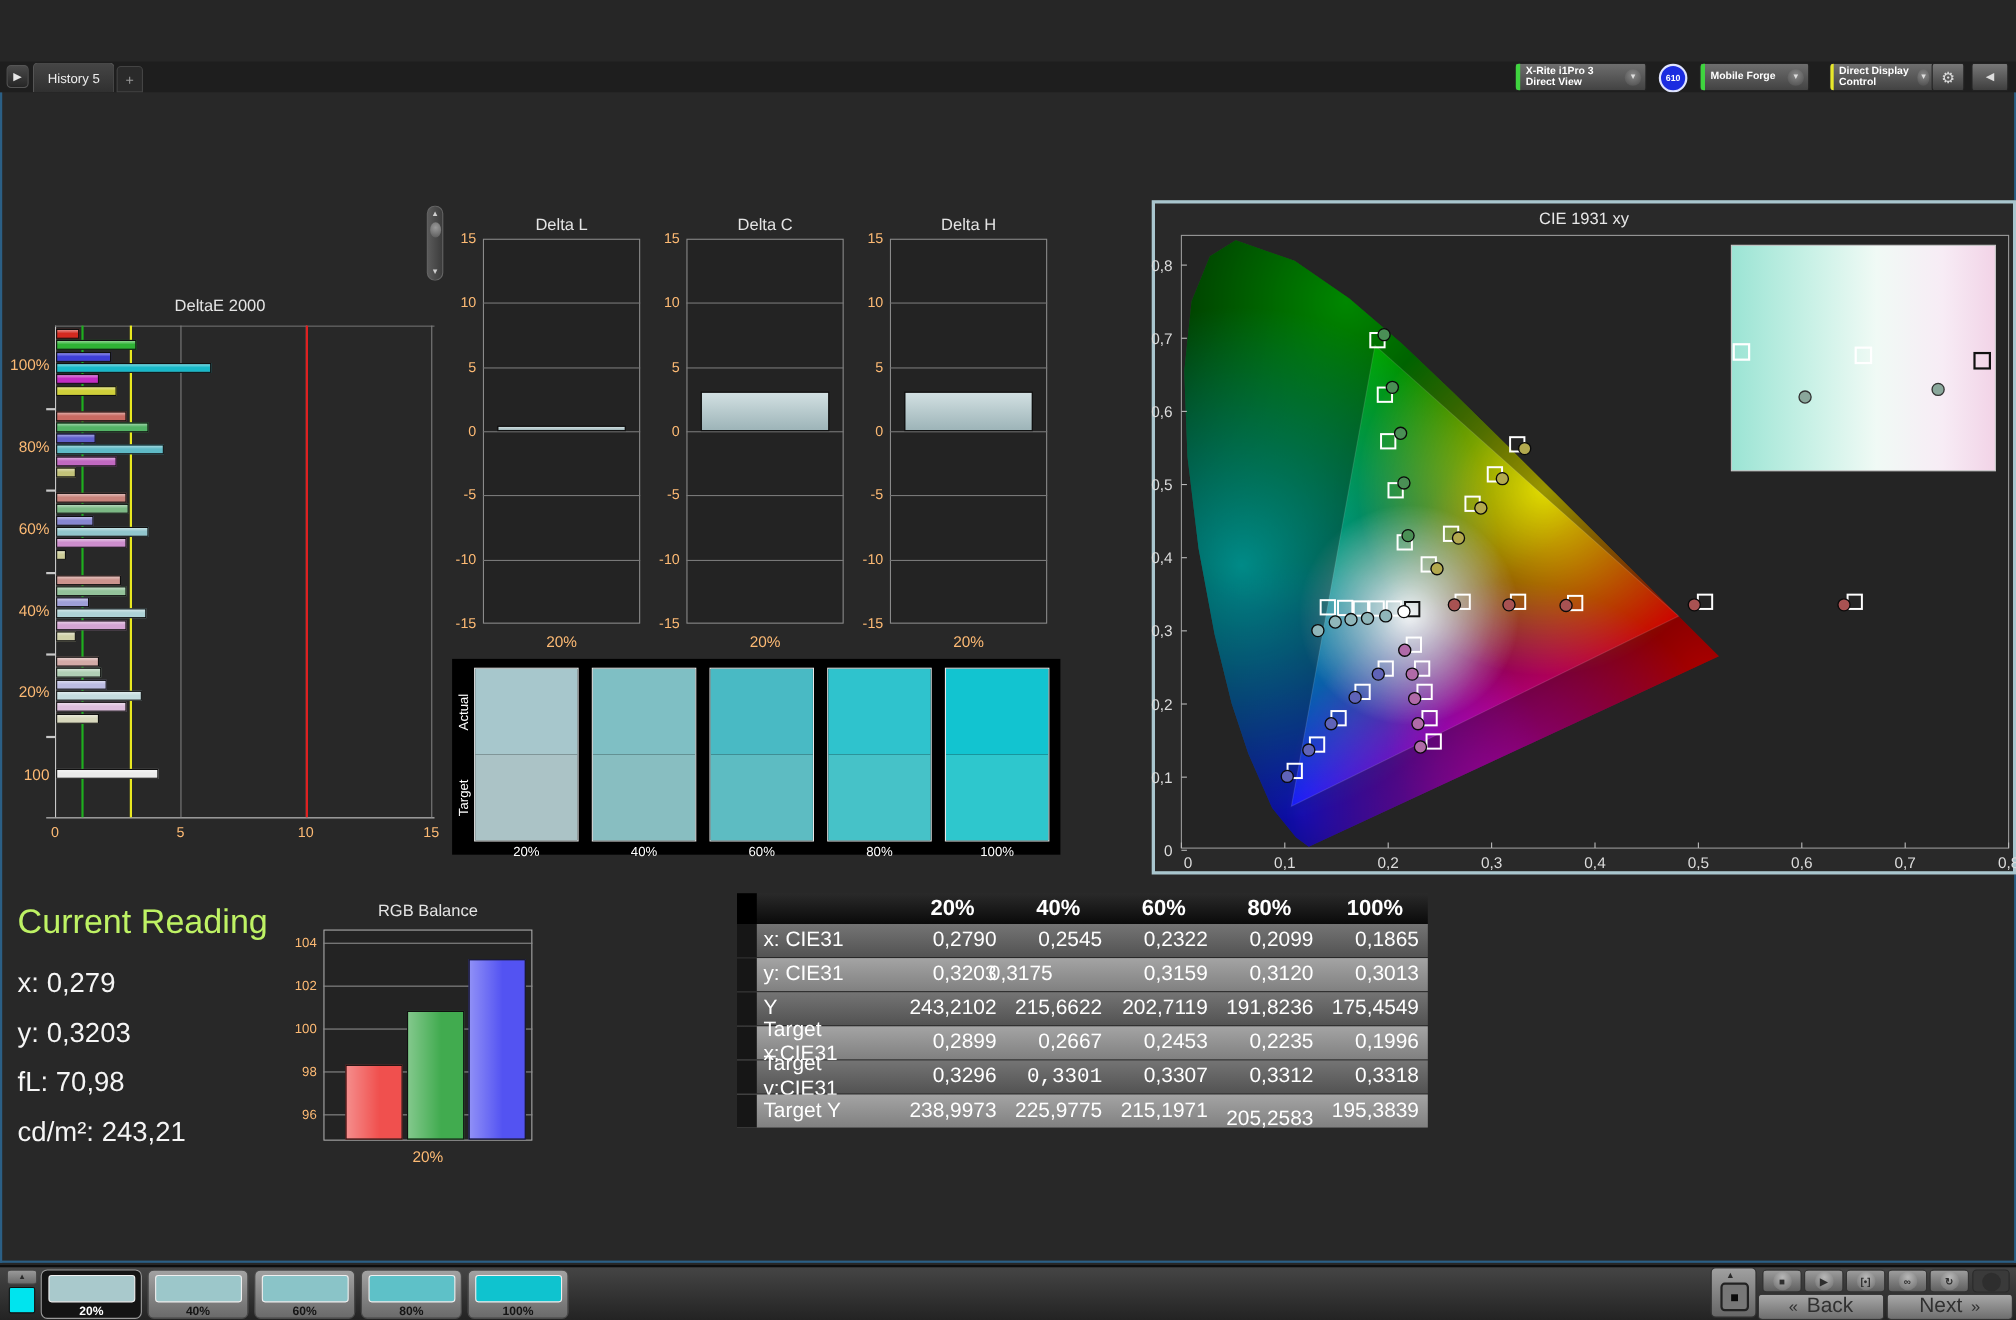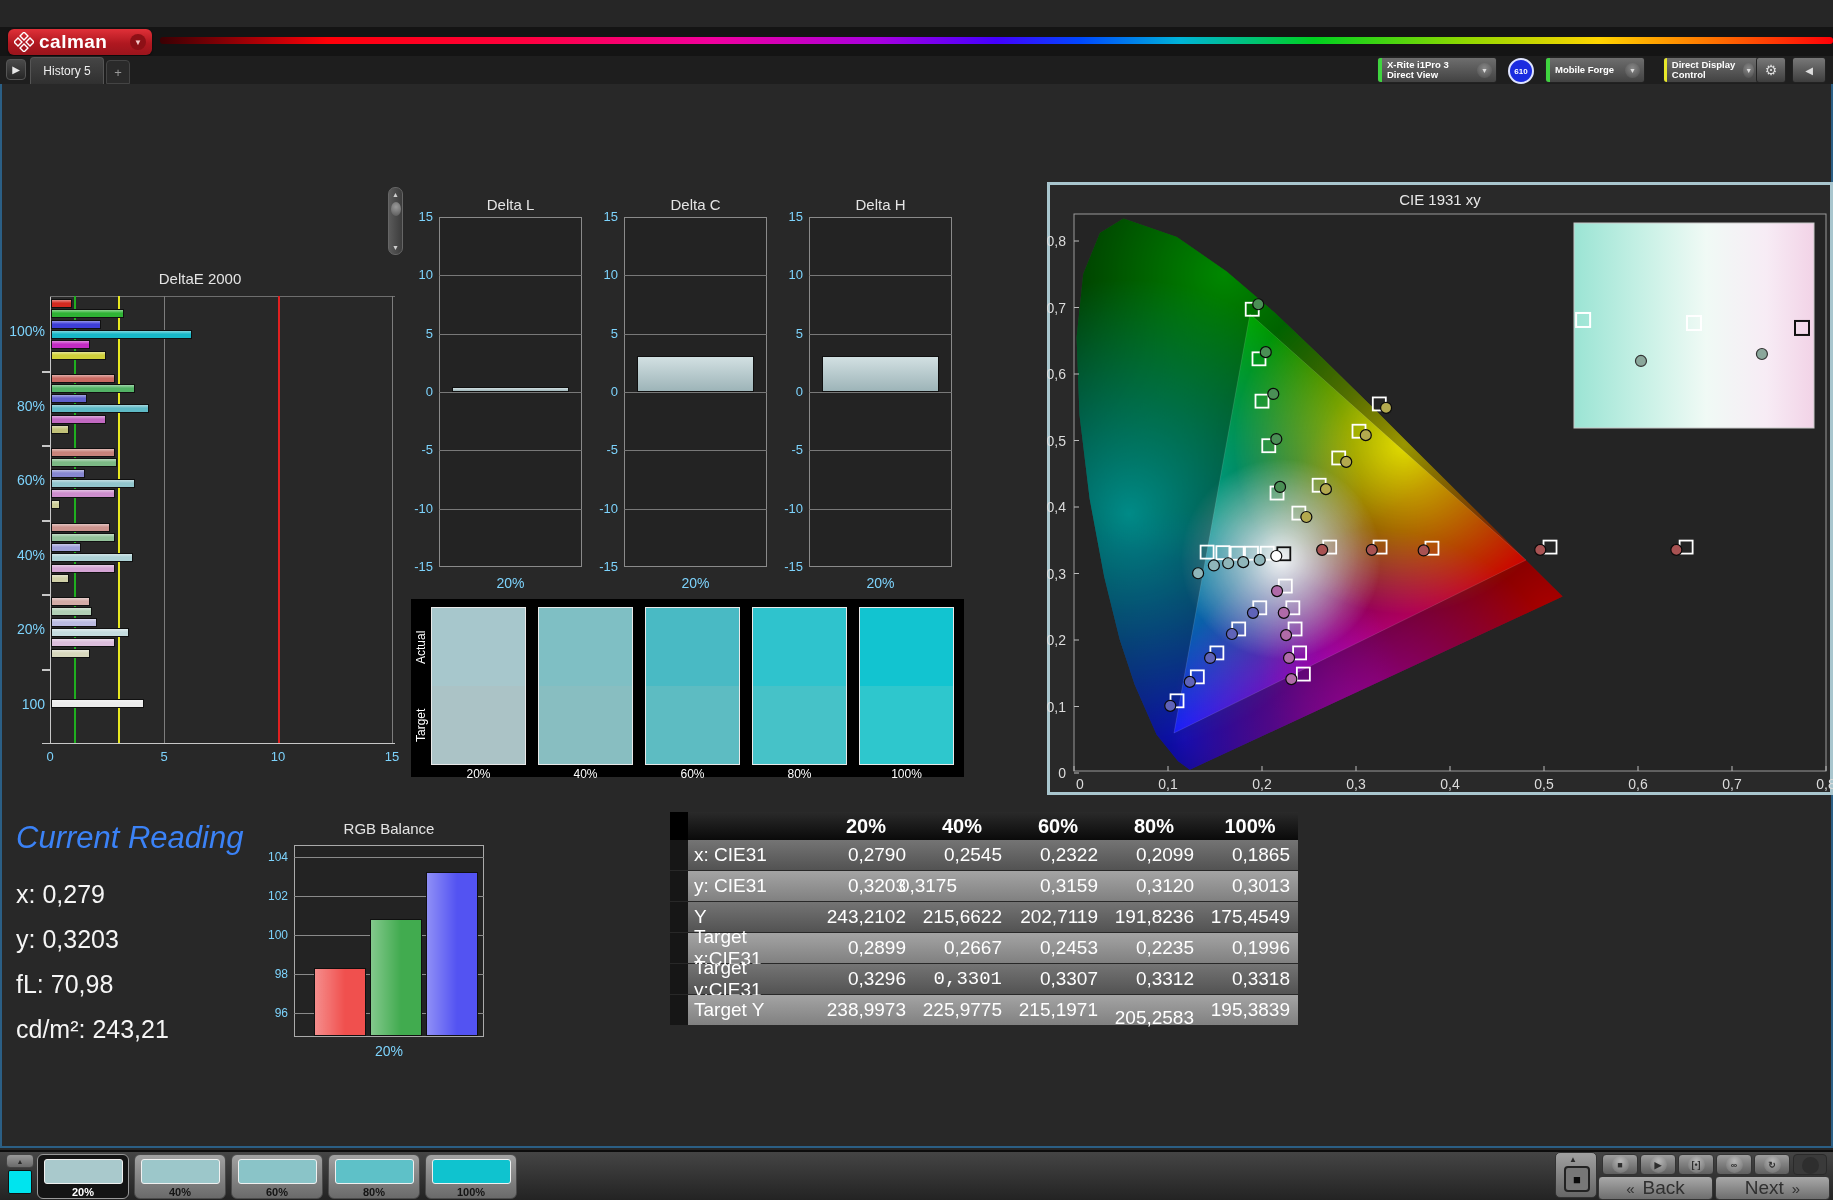--- a/index.html
+++ b/index.html
@@ -55,21 +55,21 @@
 
   
   .workspace{position:absolute;left:0;top:84px;width:1833px;height:1064px;background:#282828;
              border:2px solid #2b5f85;border-top:none;}
   .page-title{position:absolute;left:24px;top:72px;font-size:46px;font-weight:300;color:#fafafa;letter-spacing:1px;}
 
   .chart-title{position:absolute;color:#e4e4e4;font-size:15px;text-align:center;}
   .gridv{position:absolute;width:1px;background:#7d7d7d;}
   .gridh{position:absolute;height:1px;background:#6e6e6e;}
   .axis{position:absolute;background:#c8c8c8;}
-  .ticklab{position:absolute;color:#7dd3fc;font-size:13px;}
+  .ticklab{position:absolute;color:#fdba74;font-size:13px;}
   .bar{position:absolute;border:1px solid #101010;}
 
   .scrollbar{position:absolute;width:15px;background:linear-gradient(90deg,#5a5a5a,#3c3c3c);
              border:1px solid #666;border-radius:7px;}
   .sb-btn{position:absolute;left:1px;width:11px;height:11px;color:#cfcfcf;font-size:7px;
           display:flex;align-items:center;justify-content:center;}
   .sb-thumb{position:absolute;left:1.5px;width:10px;height:14px;border-radius:50%;
             background:radial-gradient(circle at 50% 35%,#9a9a9a,#565656);}
 
   
@@ -78,21 +78,21 @@
              text-align:center;}
   .cmp-swatch{position:absolute;top:8px;width:95px;height:158px;border:1px solid #e8e8e8;}
   .cmp-cap{position:absolute;color:#fff;font-size:12px;text-align:center;top:168px;width:95px;}
 
   
   .cie-panel{position:absolute;left:1045px;top:98px;width:786px;height:613px;background:#292929;
              border:3px solid #a9c6ce;}
   .cie-title{position:absolute;left:0;top:6px;width:100%;text-align:center;color:#e8e8e8;font-size:15px;}
 
   
-  .cur-title{position:absolute;left:14px;top:736px;font-size:31px;font-weight:300;color:#3b82f6;font-style:italic;}
+  .cur-title{position:absolute;left:14px;top:736px;font-size:31px;font-weight:300;color:#bef264;}
   .cur-line{position:absolute;left:14px;font-size:25px;font-weight:300;color:#f5f5f5;}
 
   
   .tbl-cell{position:absolute;display:flex;align-items:center;color:#fff;font-size:19px;}
 
   
   .bottombar{position:absolute;left:0;top:1150px;width:1833px;height:50px;
              background:linear-gradient(180deg,#454545,#232323);border-top:2px solid #0d0d0d;}
   .bb-upbtn{position:absolute;color:#2a2a2a;background:linear-gradient(180deg,#9a9a9a,#6a6a6a);
             border:1px solid #444;border-radius:4px;display:flex;align-items:center;justify-content:center;}
@@ -106,35 +106,20 @@
   .navbtn{position:absolute;top:24px;height:24px;background:linear-gradient(180deg,#a8a8a8,#6e6e6e);
           border:1px solid #333;border-radius:4px;color:#303030;font-size:19px;
           display:flex;align-items:center;justify-content:center;gap:8px;}
 </style>
 </head>
 <body>
 
 <div class="root">
 
 
-  <div class="brandbar">
-    <div class="calman-btn">
-      <svg width="20" height="20" viewBox="0 0 20 20" style="margin-left:6px;">
-        <g stroke="#fff" stroke-width="1.4" fill="none">
-          <rect x="7.2" y="1.2" width="5.6" height="5.6" transform="rotate(45 10 4)"></rect>
-          <rect x="7.2" y="13.2" width="5.6" height="5.6" transform="rotate(45 10 16)"></rect>
-          <rect x="1.2" y="7.2" width="5.6" height="5.6" transform="rotate(45 4 10)"></rect>
-          <rect x="13.2" y="7.2" width="5.6" height="5.6" transform="rotate(45 16 10)"></rect>
-        </g>
-      </svg>
-      <span class="word">calman</span>
-      <span class="dd">▼</span>
-    </div>
-    <div class="rainbow"></div>
-  </div>
 
   <div class="tabrow">
     <div class="nav-play">▶</div>
     <div class="tab">History 5</div>
     <div class="tab-add">+</div>
     <div id="device-selects">
         <div class="sel" style="left: 1377px; width: 120px;">
           <div class="accent" style="background: rgb(63, 212, 63);"></div>
           <div class="txt">
             <div>X-Rite i1Pro 3</div>

